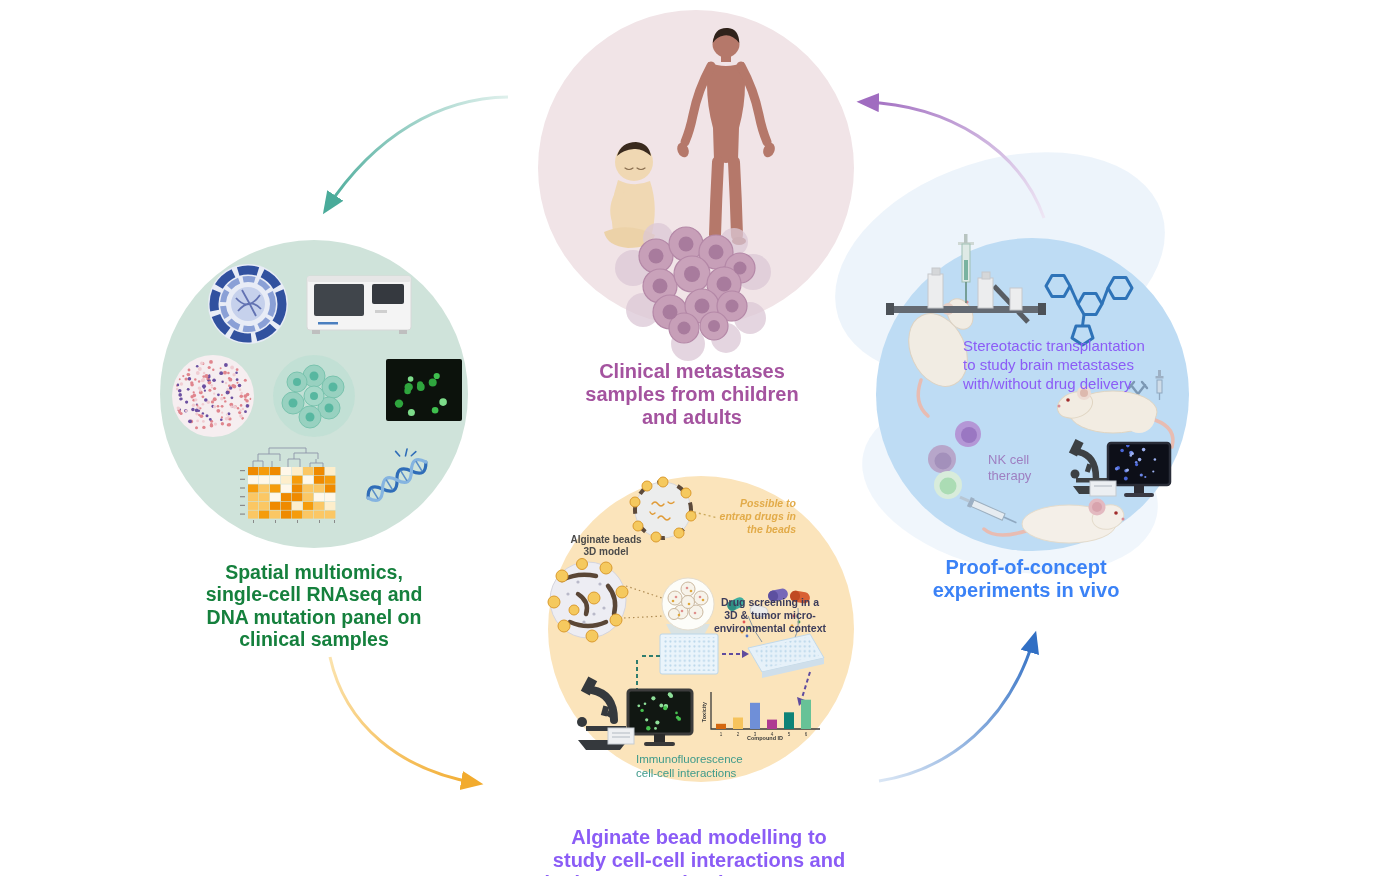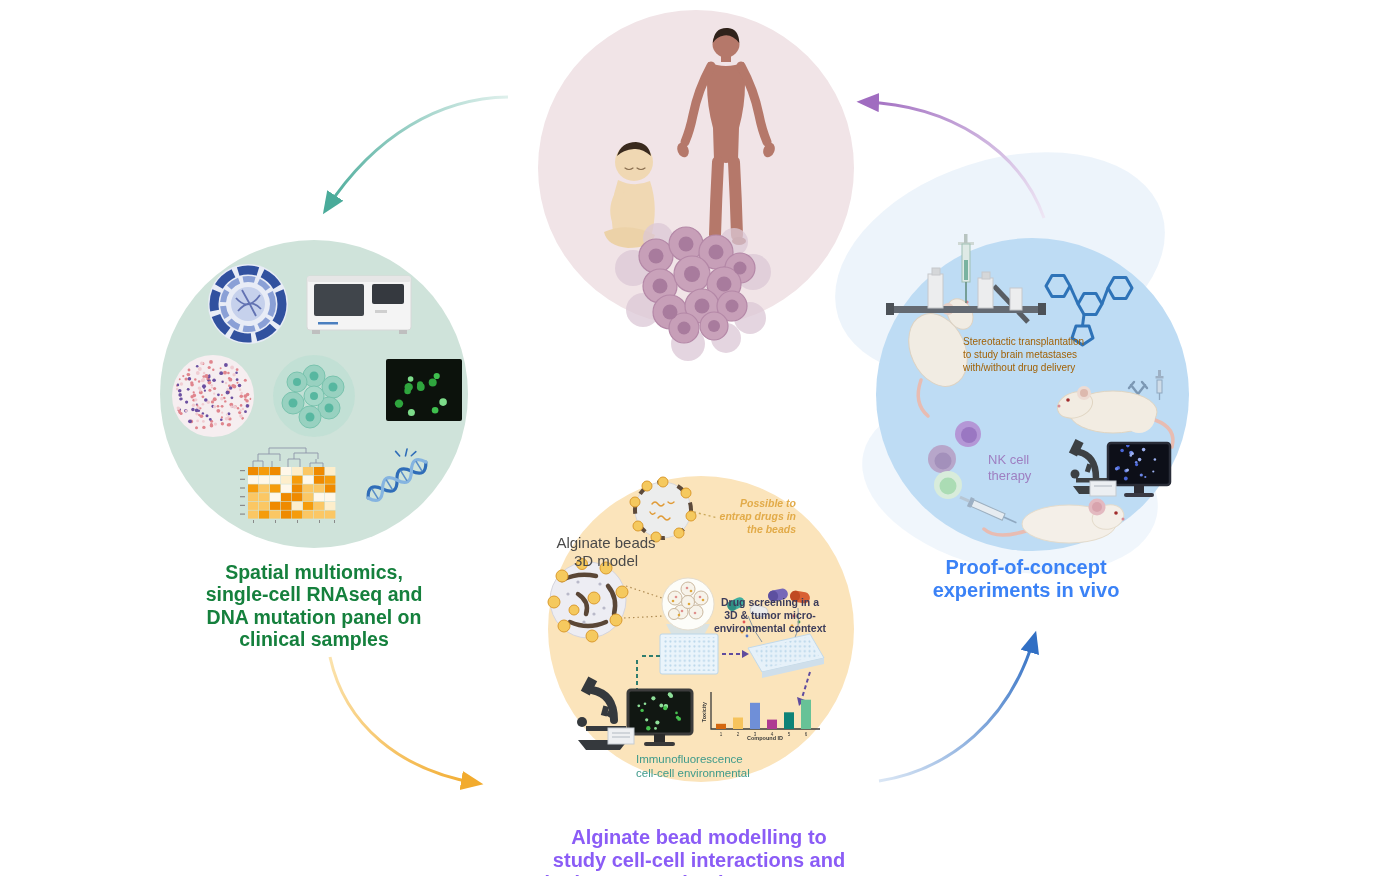--- a/index.html
+++ b/index.html
@@ -5,27 +5,27 @@
   html,body{margin:0;padding:0;background:#fff;}
   .canvas{position:relative;width:1384px;height:876px;background:#ffffff;
           font-family:"Liberation Sans",sans-serif;overflow:hidden;}
   .circle{position:absolute;border-radius:50%;}
   .glow{position:absolute;border-radius:50%;background:#e4eef9;}
   .circle > svg{position:absolute;left:0;top:0;overflow:visible;}
   .arrows{position:absolute;left:0;top:0;}
   .caption{position:absolute;font-weight:bold;text-align:center;
            white-space:pre-line;line-height:1.15;font-size:20px;}
   .ilabel{position:absolute;white-space:pre-line;}
-  .lbl-beads{left:556px;top:534px;width:100px;font-size:15px;color:#4a4a4a;text-align:center;line-height:1.2;}
+  .lbl-beads{left:556px;top:534px;width:100px;font-size:10px;color:#4a4a4a;text-align:center;line-height:1.2;font-weight:bold;}
   .lbl-entrap{left:700px;top:497px;width:96px;font-size:10.5px;font-style:italic;font-weight:bold;
               color:#e2ab49;text-align:right;line-height:1.25;}
   .lbl-drug{left:708px;top:556px;width:124px;font-size:10.5px;font-weight:bold;color:#3c3c5a;
             text-align:center;line-height:1.25;margin-top:40px;}
   .lbl-immuno{left:636px;top:752px;width:140px;font-size:11.5px;color:#3e9a8a;line-height:1.25;}
-  .lbl-stereo{left:963px;top:336px;width:210px;font-size:10px;color:#a16207;line-height:1.28;}
+  .lbl-stereo{left:963px;top:336px;width:210px;font-size:15px;color:#8b5cf6;line-height:1.28;}
   .lbl-nk{left:988px;top:452px;width:90px;font-size:13px;color:#9e7fc1;line-height:1.25;}
   .tick{font:4.5px "Liberation Sans",sans-serif;fill:#333;text-anchor:middle;}
   .axlbl{font:bold 5.5px "Liberation Sans",sans-serif;fill:#3a3a3a;text-anchor:middle;}
 </style>
 </head>
 <body>
 
 <div class="canvas">
 
   <div class="glow" style="left:830px;top:160px;width:340px;height:210px;transform:rotate(-18deg);opacity:.65;"></div>
@@ -776,38 +776,41 @@
         <stop offset="0" stop-color="#dbe7f5"></stop>
           <stop offset="1" stop-color="#316fc4"></stop>
         </linearGradient>
     </defs>
     <path d="M 508 97 C 440 98 375 135 327 208" stroke="url(#gTeal)" stroke-width="3" fill="none" marker-end="url(#mTeal)"></path>
     <path d="M 1044 218 C 1020 150 950 105 864 102" stroke="url(#gPurple)" stroke-width="3" fill="none" marker-end="url(#mPurple)"></path>
     <path d="M 330 657 C 345 725 400 770 476 783" stroke="url(#gYellow)" stroke-width="3" fill="none" marker-end="url(#mYellow)"></path>
     <path d="M 879 781 C 950 770 1010 720 1034 638" stroke="url(#gBlue)" stroke-width="3" fill="none" marker-end="url(#mBlue)"></path>
   </svg>
 
+  <div class="caption" style="left:552px;top:360px;width:280px;color:#a4539f;">Clinical metastases
+samples from children
+and adults</div>
   <div class="caption" style="left:164px;top:561px;width:300px;color:#15803d;font-size:19.5px;">Spatial multiomics,
 single-cell RNAseq and
 DNA mutation panel on
 clinical samples</div>
   <div class="caption" style="left:512px;top:826px;width:374px;color:#8b5cf6;">Alginate bead modelling to
 study cell-cell interactions  and
 do drug screening in a 3D context</div>
   <div class="caption" style="left:901px;top:556px;width:250px;color:#3b82f6;">Proof-of-concept
 experiments in vivo</div>
 
   <div class="ilabel lbl-beads">Alginate beads
 3D model</div>
   <div class="ilabel lbl-entrap">Possible to
 entrap drugs in
 the beads</div>
   <div class="ilabel lbl-drug">Drug screening in a
 3D &amp; tumor micro-
 environmental context</div>
   <div class="ilabel lbl-immuno">Immunofluorescence
-cell-cell environmental</div>
+cell-cell interactions</div>
   <div class="ilabel lbl-stereo">Stereotactic transplantation
 to study brain metastases
 with/without drug delivery</div>
   <div class="ilabel lbl-nk">NK cell
 therapy</div>
 </div>
 
 </body></html>

